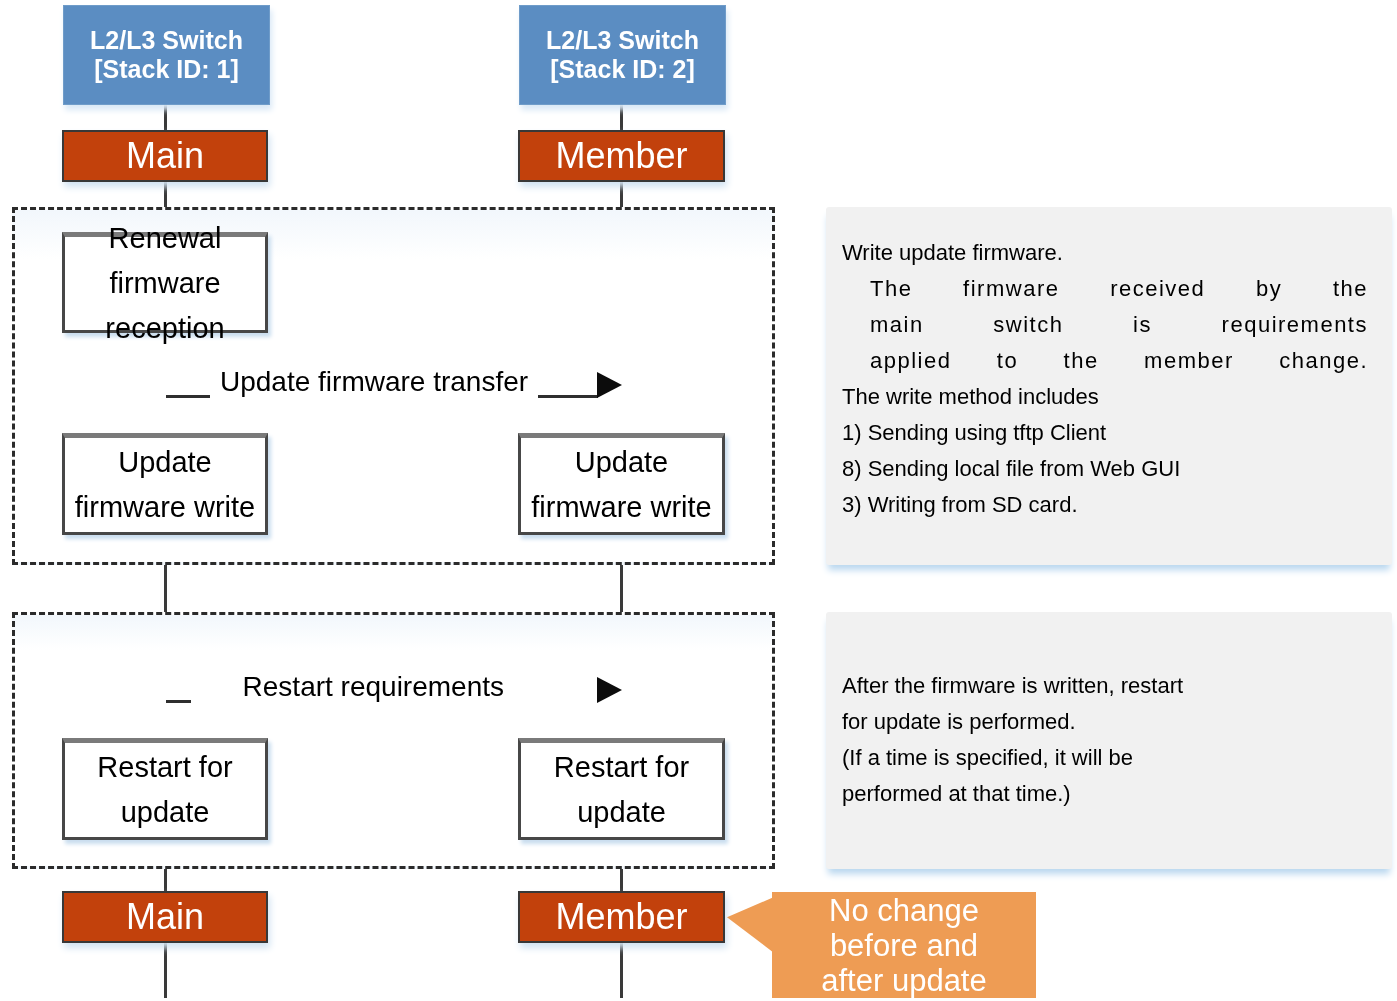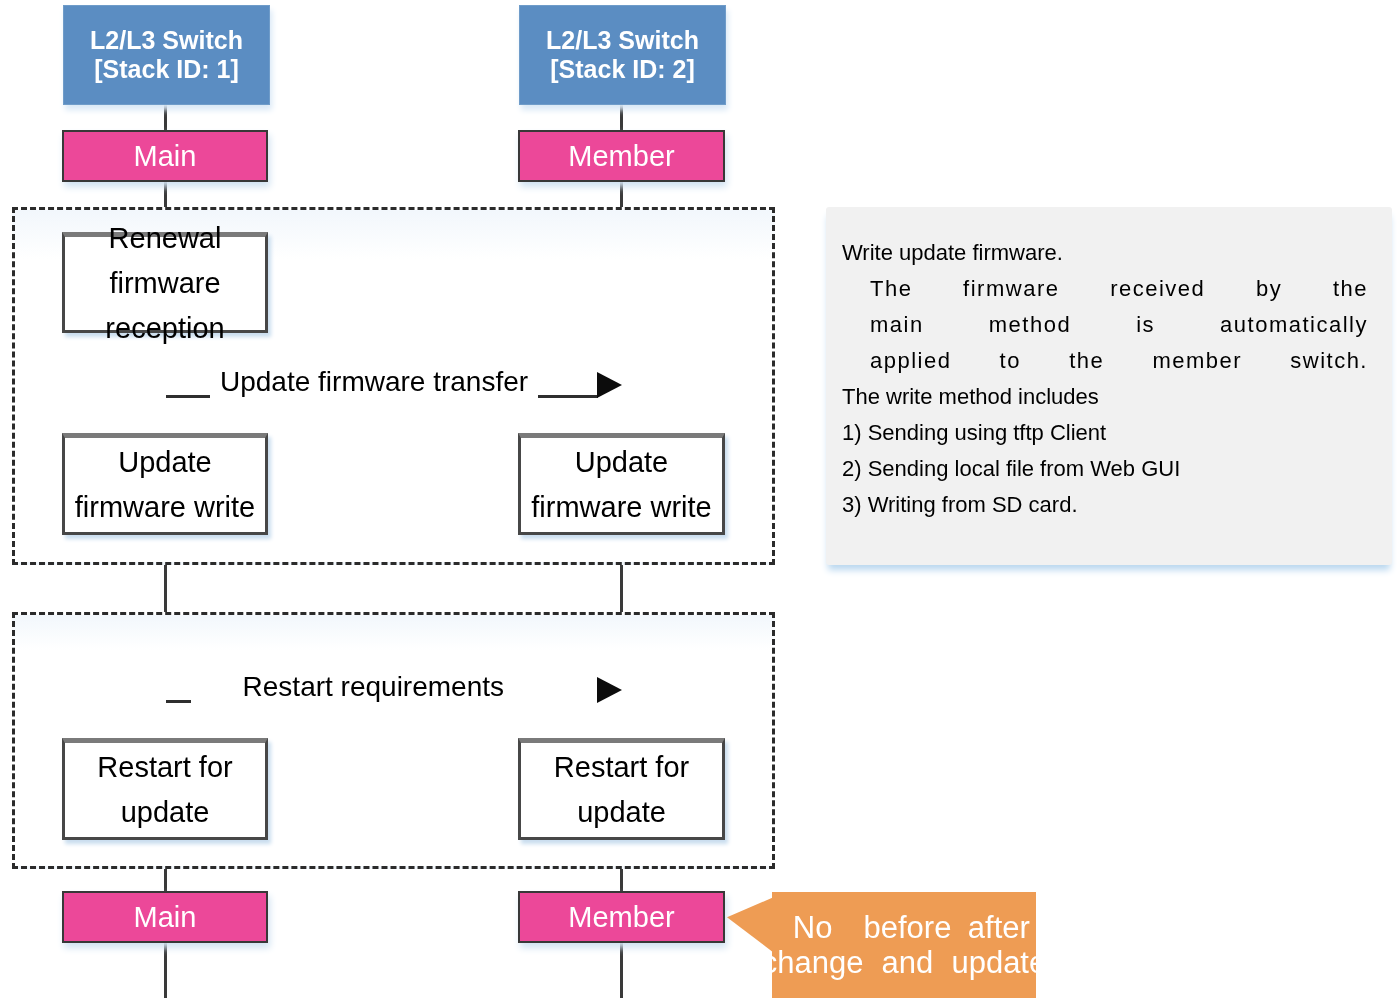--- a/index.html
+++ b/index.html
@@ -19,24 +19,24 @@
     border:1px solid #6f9cc9; box-sizing:border-box;
     display:flex; flex-direction:column; justify-content:center; align-items:center;
     color:#ffffff; font-size:25px; font-weight:bold;
     box-shadow:2px 5px 6px #d9e8f6;
   }
   .hdr.h1 { left:63px; }
   .hdr.h2 { left:519px; }
 
   
   .role {
-    position:absolute; width:206px; height:52px; background:#ec4899;
+    position:absolute; width:206px; height:52px; background:#c2410c;
     border:2px solid #383838; box-sizing:border-box;
     display:flex; align-items:center; justify-content:center;
-    color:#ffffff; font-size:29px; box-shadow:2px 5px 7px #d2e3f2;
+    color:#ffffff; font-size:36px; box-shadow:2px 5px 7px #d2e3f2;
   }
   .role.r1t { left:62px;  top:130px; }
   .role.r2t { left:518px; top:130px; width:207px; }
   .role.r1b { left:62px;  top:891px; }
   .role.r2b { left:518px; top:891px; width:207px; }
 
   
   .phase {
     position:absolute; left:12px; width:763px; box-sizing:border-box;
     border:3px dashed #2b2b2b;
@@ -85,21 +85,21 @@
   .note.n2 { top:612px; height:257px; padding:56px 18px 0 16px; }
   .note .just {
     width:498px; text-align:justify; text-align-last:justify;
     text-justify:inter-character; letter-spacing:1.5px;margin-left:28px;
   }
 
   
   .callout {
     position:absolute; left:772px; top:892px; width:264px; height:106px;
     background:#ee9c54; color:#ffffff;
-    display:flex; flex-direction:row; align-items:center; justify-content:center;
+    display:flex; flex-direction:column; align-items:center; justify-content:center;
     font-size:31px; line-height:35px; text-align:center;
   }
   .callout-tail {
     position:absolute; left:727px; top:897px; width:47px; height:56px;
     background:#ee9c54;
     clip-path:polygon(100% 0%, 0% 36%, 100% 100%);
   }
 </style>
 </head>
 <body>
@@ -145,25 +145,25 @@
     <div>firmware write</div>
   </div>
   <div class="pbox write2">
     <div>Update</div>
     <div>firmware write</div>
   </div>
 
   <div class="note n1">
     <div>Write update firmware.</div>
     <div class="just">The firmware received by the</div>
-    <div class="just">main method is automatically</div>
-    <div class="just">applied to the member switch.</div>
+    <div class="just">main switch is requirements</div>
+    <div class="just">applied to the member change.</div>
     <div>The write method includes</div>
     <div>1) Sending using tftp Client</div>
-    <div>2) Sending local file from Web GUI</div>
+    <div>8) Sending local file from Web GUI</div>
     <div>3) Writing from SD card.</div>
   </div>
 
   <div class="phase p2"></div>
 
   <div class="arrow a2">
     <div class="seg pre2"></div>
     <div class="label">Restart requirements</div>
     <div class="seg post"></div>
     <div class="head"></div>
@@ -171,20 +171,26 @@
 
   <div class="pbox restart1">
     <div>Restart for</div>
     <div>update</div>
   </div>
   <div class="pbox restart2">
     <div>Restart for</div>
     <div>update</div>
   </div>
 
+  <div class="note n2">
+    <div>After the firmware is written, restart</div>
+    <div>for update is performed.</div>
+    <div>(If a time is specified, it will be</div>
+    <div>performed at that time.)</div>
+  </div>
 
   <div class="role r1b">
     <span>Main</span>
   </div>
   <div class="role r2b">
     <span>Member</span>
   </div>
 
   <div class="callout-tail"></div>
   <div class="callout">

